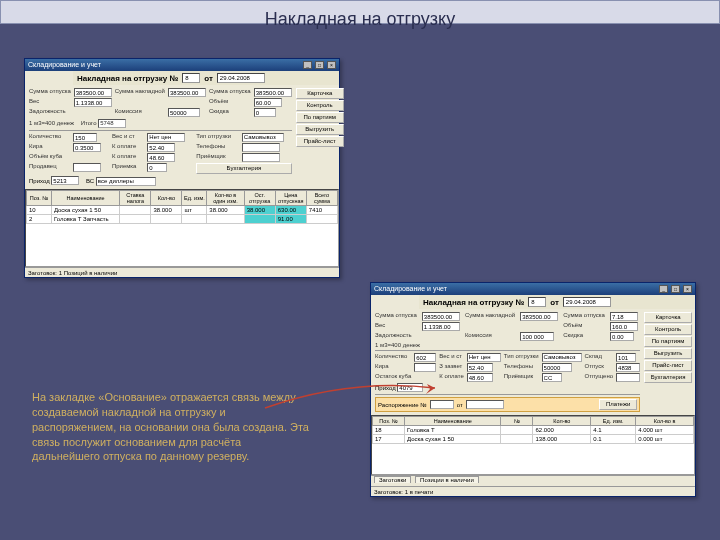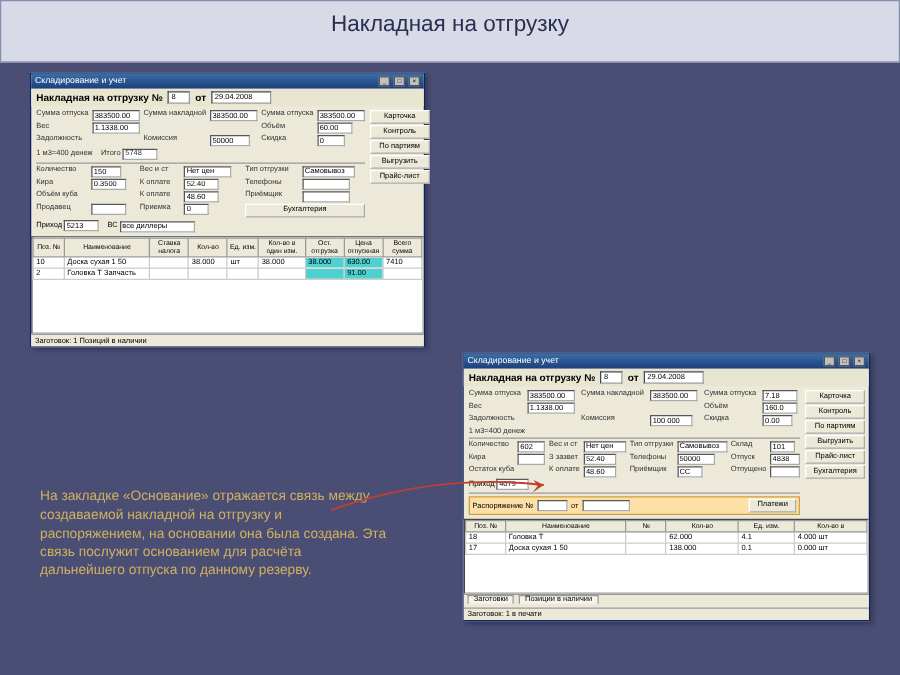--- a/index.html
+++ b/index.html
@@ -4,21 +4,21 @@
 <style>
   * { box-sizing: border-box; margin: 0; padding: 0; }
   body {
     width: 720px; height: 540px;
     background: #4a4e75;
     font-family: Arial, sans-serif;
     overflow: hidden;
     position: relative;
   }
   .header-bar {
-    width: 100%; height: 50px;
+    width: 100%; height: 24px;
     background: #d8dae8;
     border: 1px solid #8890b0;
     text-align: center;
     line-height: 36px;
     font-size: 18px;
     color: #2a2e50;
   }
   .window {
     position: absolute;
     background: #ece9d8;
@@ -44,20 +44,21 @@
     color: #000;
   }
   .subtitle {
     background: #e8e5d0;
     padding: 2px 4px;
     font-size: 8px;
     font-weight: bold;
     display: flex;
     gap: 4px;
     align-items: center;
+    margin-left: 48px;
   }
   .subtitle input {
     height: 10px; font-size: 6px; border: 1px inset #999;
     padding: 0 2px; background: #fff;
   }
   .form-area {
     padding: 3px 4px;
     display: flex;
     gap: 4px;
   }

